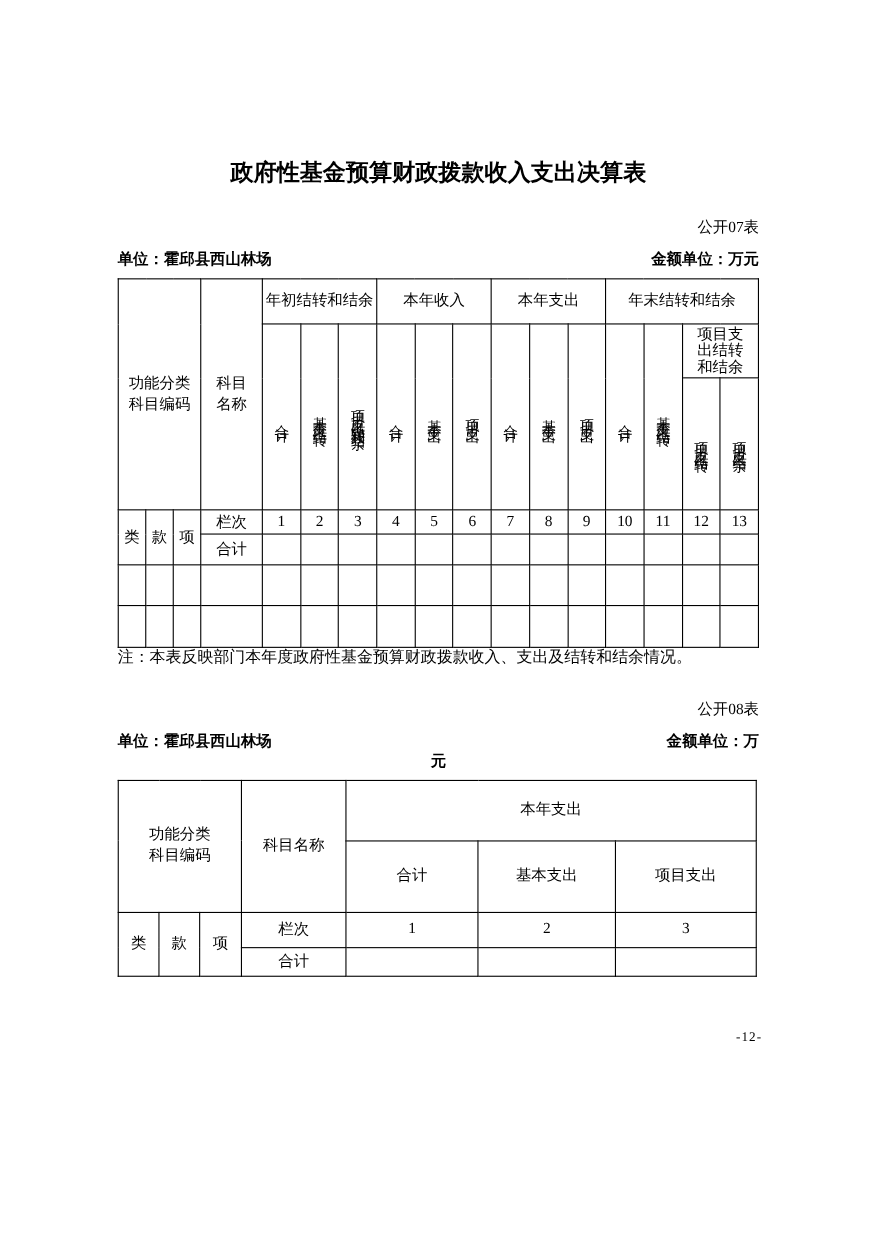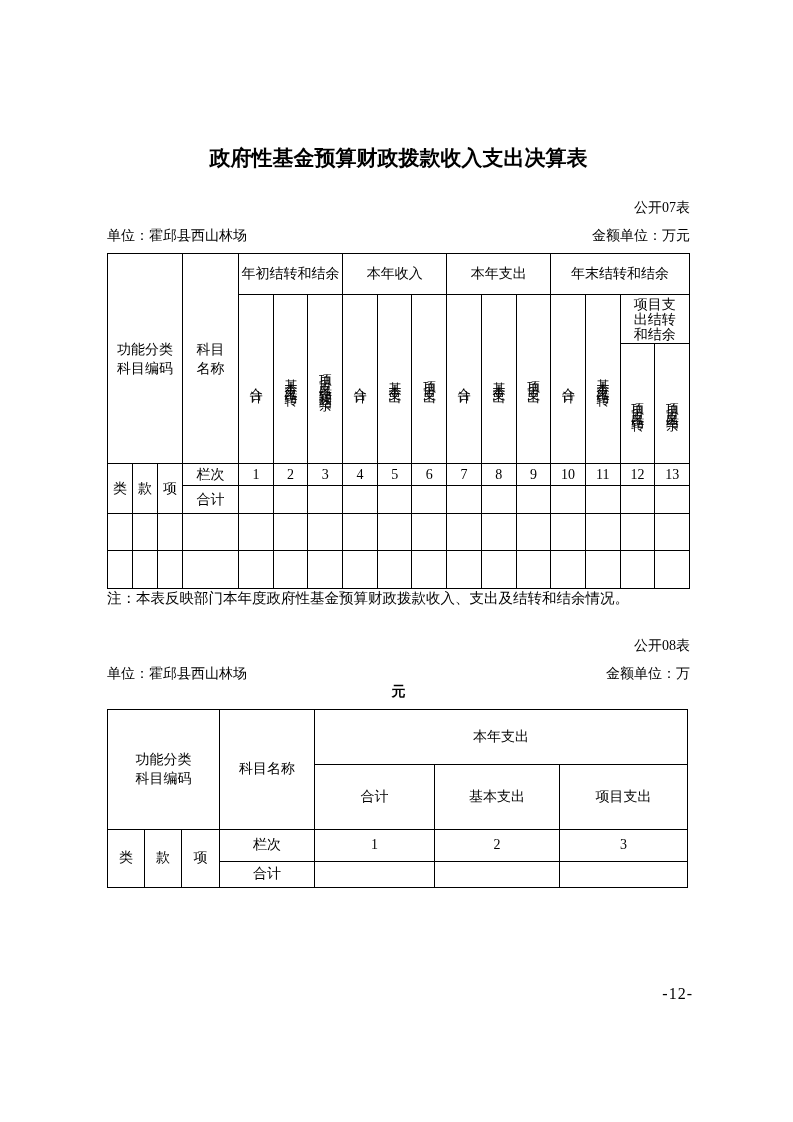--- a/index.html
+++ b/index.html
@@ -16,21 +16,21 @@
     font-family: Liberation Sans, sans-serif;
     font-weight: bold; font-size: 21px; line-height: 27px;
   }
   .title1 { padding-top: 144px; }
   .title2 { padding-top: 42px; }
 
   .label-right { text-align: right; font-size: 14px; line-height: 18px; margin-top: 28px; }
   .meta-row {
     display: flex; justify-content: space-between;
     font-family: "Liberation Sans", "DejaVu Sans", sans-serif;
-    font-weight: normal; font-size: 14px; line-height: 18px; margin-top: 9px; gap: 28px;
+    font-weight: bold; font-size: 14px; line-height: 18px; margin-top: 9px; gap: 28px;
   }
   .center-line {
     text-align: center;
     font-family: "Liberation Sans", "DejaVu Sans", sans-serif;
     font-weight: bold; font-size: 14px; line-height: 18px;
   }
 
   table.t { border-collapse: collapse; table-layout: fixed; margin-top: 9px; }
   table.t1 { width: 583px; }
   table.t2 { width: 581px; }
@@ -61,22 +61,22 @@
   
   .r2-a { height: 55px; }
   .r2-b { height: 65px; }
   .r2-lanci { height: 32px; }
   .r2-total { height: 26px; }
 
   .notes { margin-top: 0; font-size: 14.5px; line-height: 19.5px; }
   .notes p { margin: 0; }
 
   .page-number {
-    position: absolute; top: 985px; right: 100px;
-    font-size: 16px; letter-spacing: 1px;
+    position: absolute; top: 935px; right: 100px;
+    font-size: 12px; letter-spacing: 1px;
   }
 </style>
 </head>
 <body>
 
 <div class="page">
   <div class="content">
 
     <h1 class="doc-title title1">政府性基金预算财政拨款收入支出决算表</h1>
     <div class="label-right">公开07表</div>

